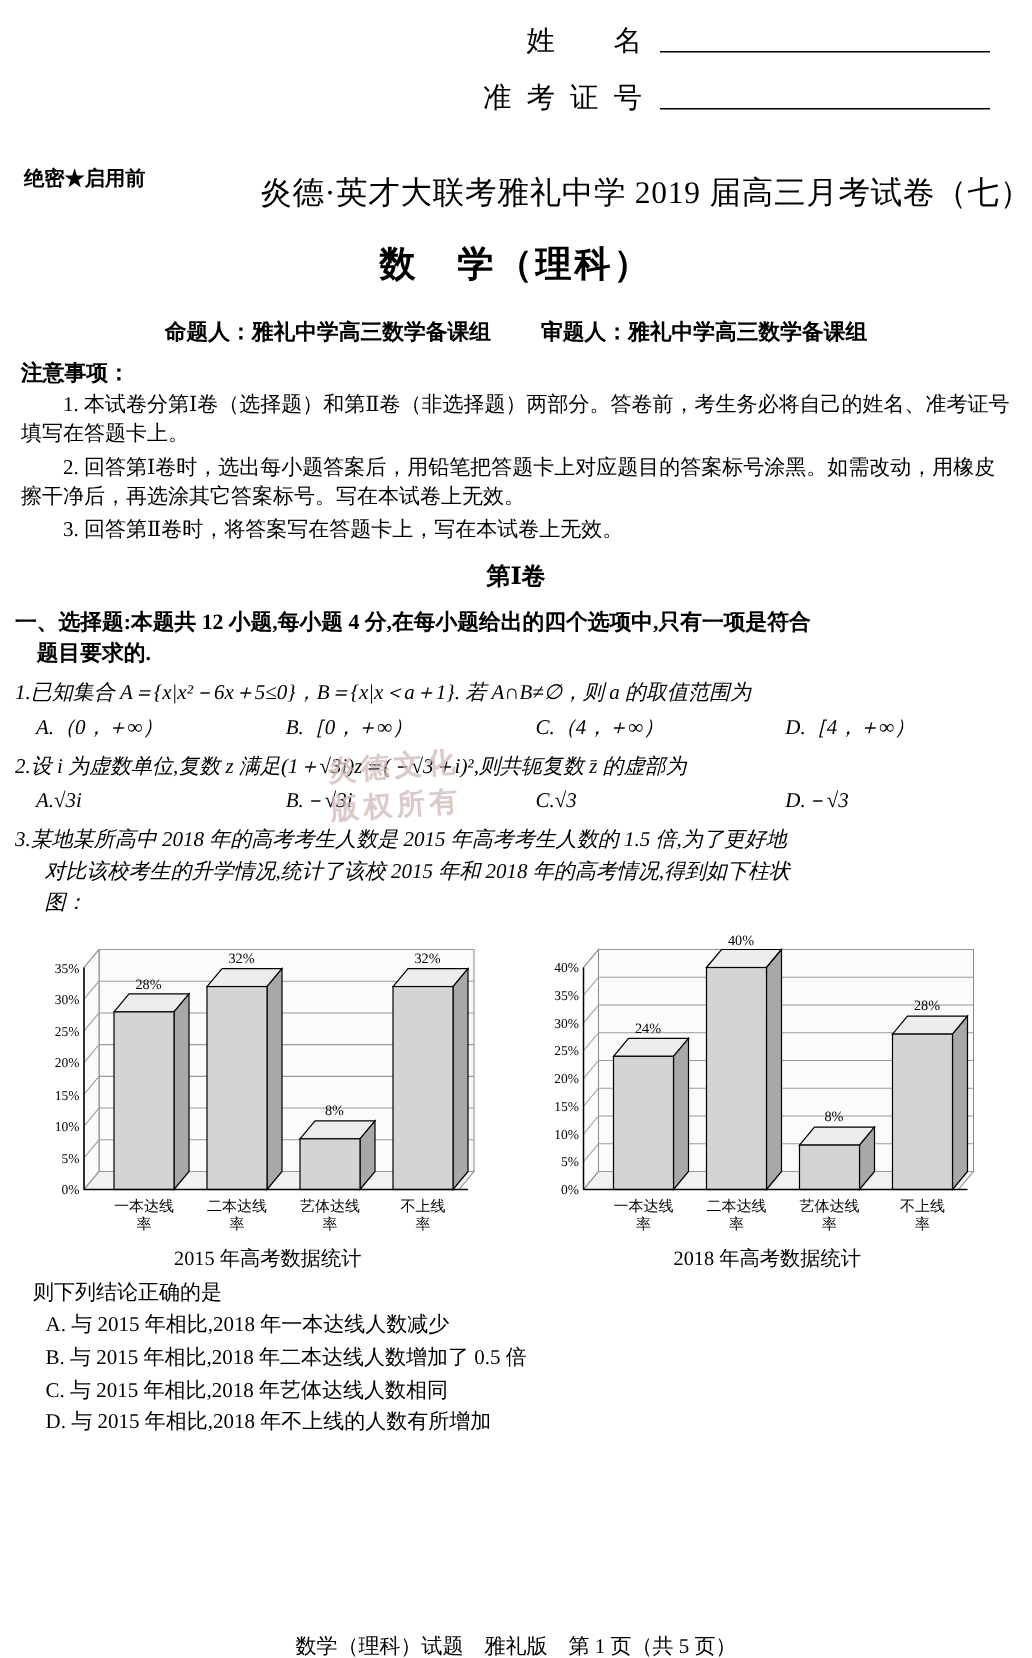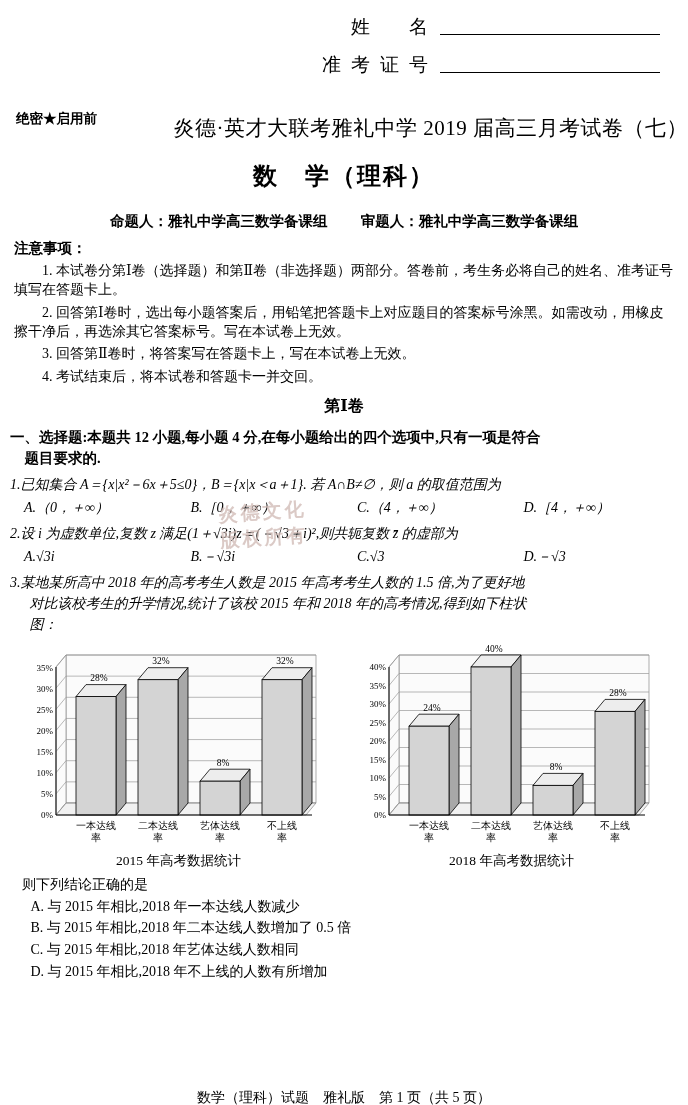--- a/index.html
+++ b/index.html
@@ -197,21 +197,20 @@
   <div class="makers">
     <span>命题人：雅礼中学高三数学备课组</span>
     <span class="gap"></span>
     <span>审题人：雅礼中学高三数学备课组</span>
   </div>
 
   <div class="notice-title">注意事项：</div>
   <div class="notice-item">1. 本试卷分第Ⅰ卷（选择题）和第Ⅱ卷（非选择题）两部分。答卷前，考生务必将自己的姓名、准考证号填写在答题卡上。</div>
   <div class="notice-item">2. 回答第Ⅰ卷时，选出每小题答案后，用铅笔把答题卡上对应题目的答案标号涂黑。如需改动，用橡皮擦干净后，再选涂其它答案标号。写在本试卷上无效。</div>
   <div class="notice-item">3. 回答第Ⅱ卷时，将答案写在答题卡上，写在本试卷上无效。</div>
-  <div class="notice-item">4. 考试结束后，将本试卷和答题卡一并交回。</div>
 
   <div class="juan1">第Ⅰ卷</div>
 
   <div class="sec-head">
     <span>一、选择题:本题共 12 小题,每小题 4 分,在每小题给出的四个选项中,只有一项是符合</span>
     <span class="cont2">题目要求的.</span>
   </div>
 
   <div class="q">
     <span class="qbody"><span>1.</span><span>已知集合 A＝{x|x²－6x＋5≤0}，B＝{x|x＜a＋1}. 若 A∩B≠∅，则 a 的取值范围为</span></span>

